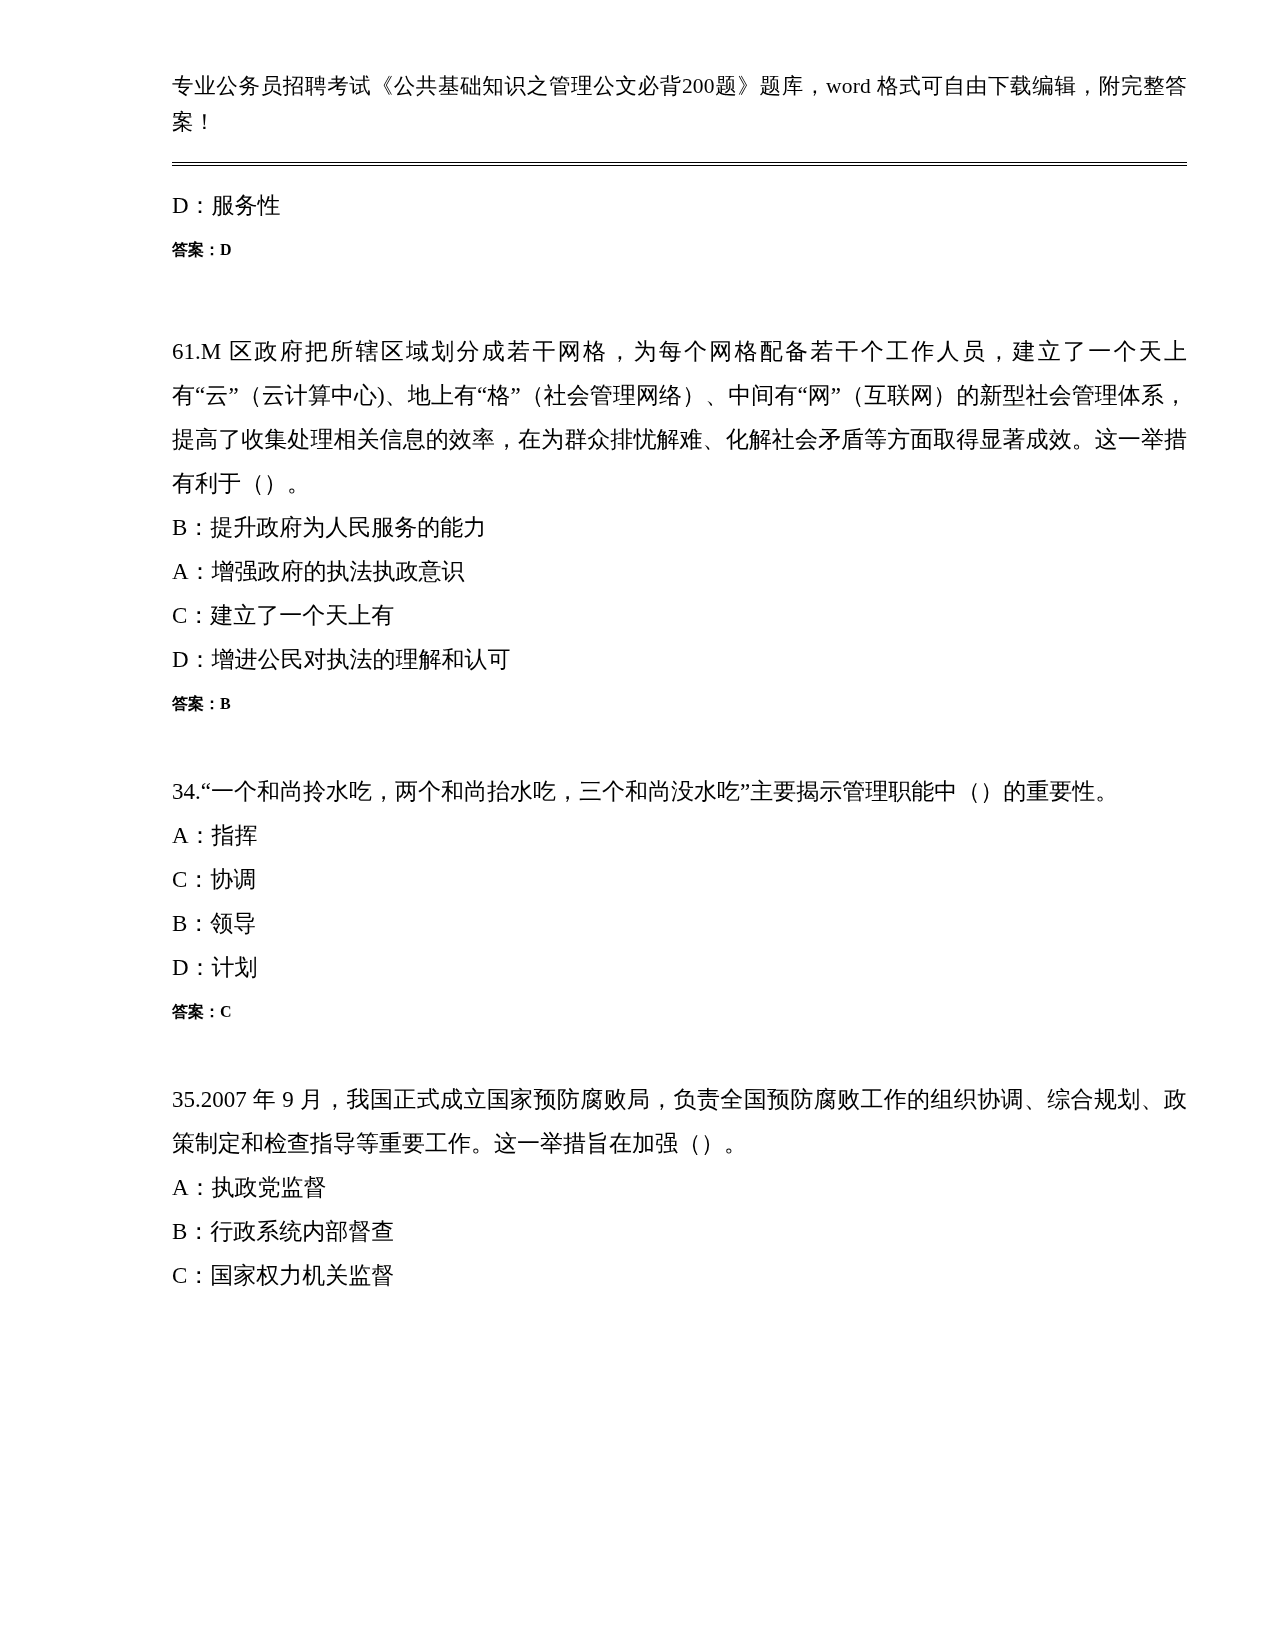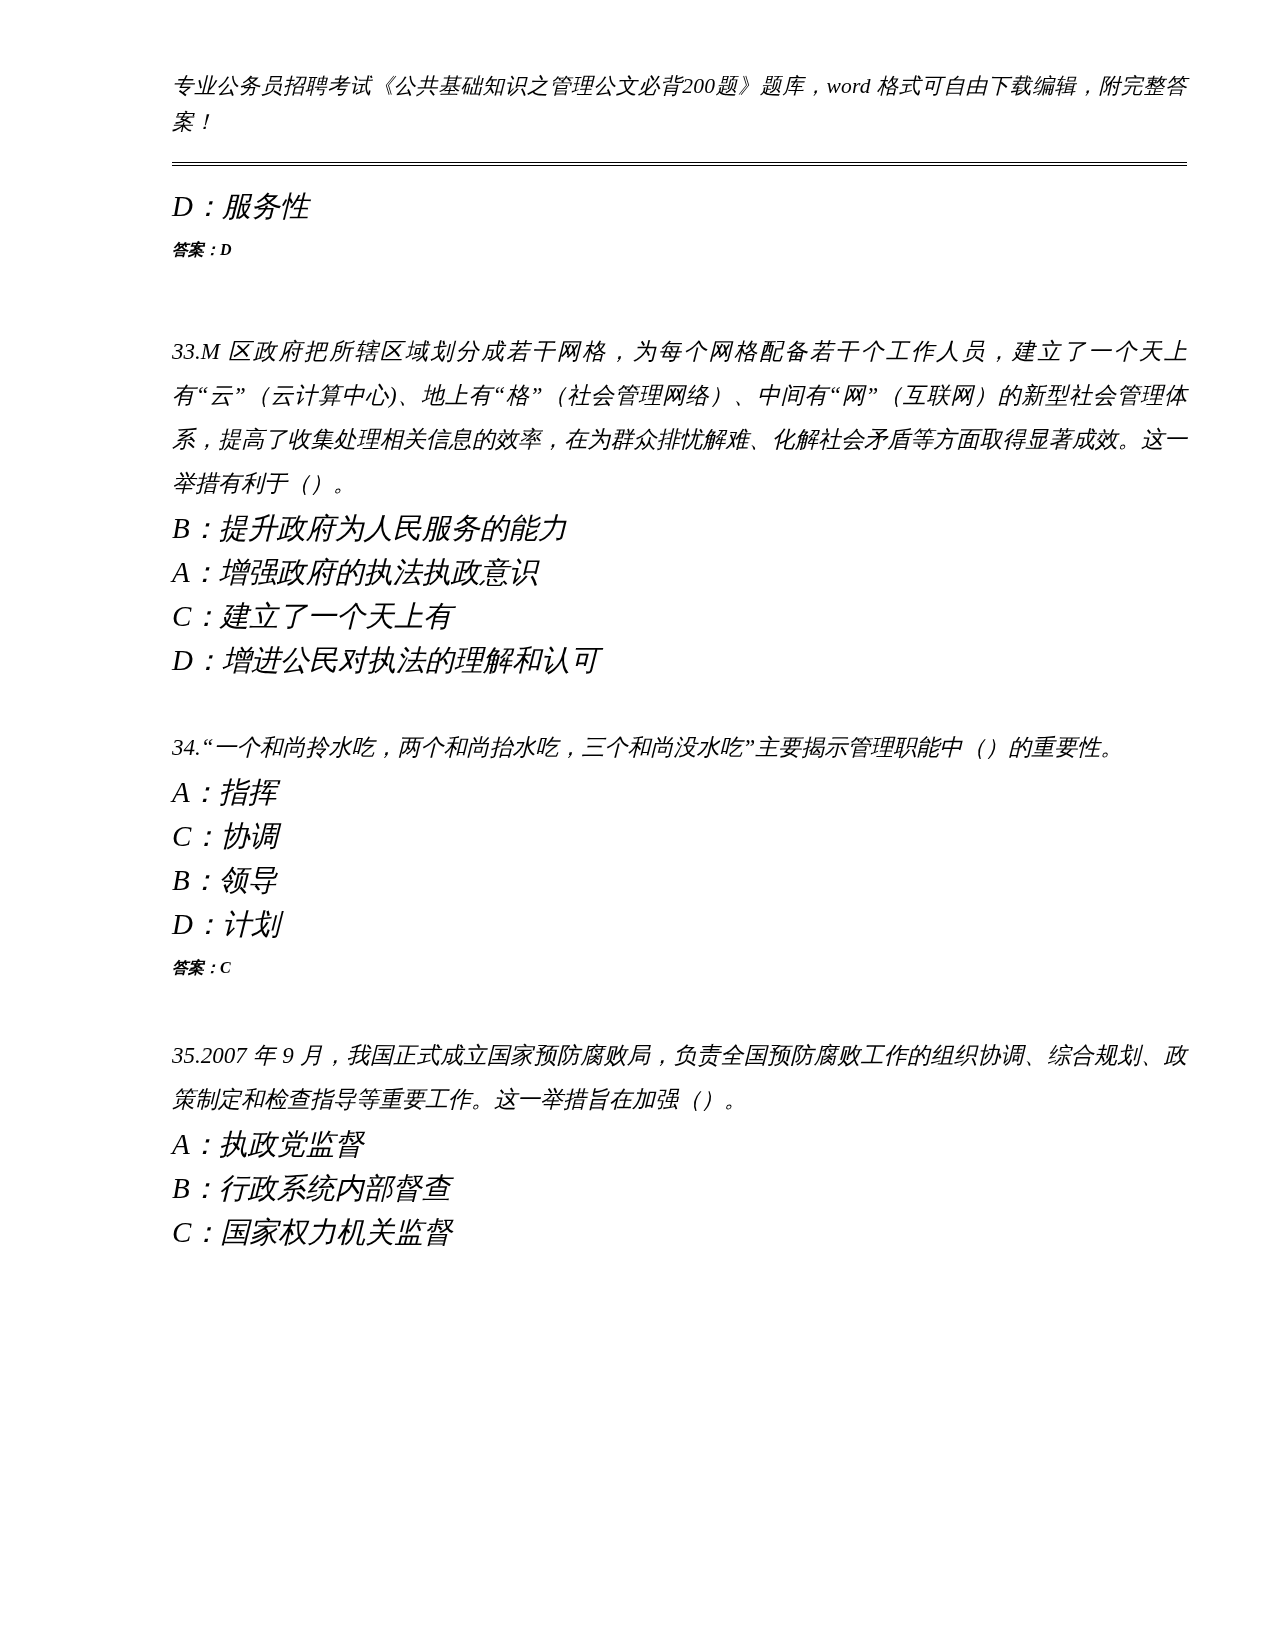--- a/index.html
+++ b/index.html
@@ -12,21 +12,20 @@
     height: 1650px;
     font-family: "Liberation Serif", "DejaVu Serif", serif;
     color: #000000;
   }
   .page {
     position: relative;
     width: 1275px;
     height: 1539px;
     box-sizing: border-box;
     padding: 60px 88px 0 172px;
-    font-style: italic;
   }
   .header {
     font-size: 21.5px;
     line-height: 36px;
     letter-spacing: 0.2px;
     text-align: justify;
     text-justify: inter-ideograph;
     margin: 0 0 0 0;
     padding-top: 8px;
   }
@@ -47,21 +46,21 @@
     margin-bottom: 44px;
   }
   .q-text {
     font-size: 23px;
     line-height: 44px;
     text-align: justify;
     text-justify: inter-ideograph;
     text-indent: 0;
   }
   .opt {
-    font-size: 29px;
+    font-size: 23px;
     line-height: 44px;
     white-space: pre;
   }
   .ans {
     font-size: 16px;
     line-height: 44px;
     font-weight: bold;
     white-space: pre;
   }
   .tight {
@@ -80,25 +79,26 @@
   <hr class="header-rule">
 
   <div class="body-block">
 
     <div class="q-block first-block">
       <div class="opt">D：服务性</div>
       <div class="ans">答案：D</div>
     </div>
 
     <div class="q-block">
-      <div class="q-text">33.M 区政府把所辖区域划分成若干网格，为每个网格配备若干个工作人员，建立了一个天上有“云”（云计算中心)、地上有“格”（社会管理网络）、中间有“网”（互联网）的新型社会管理体系，提高了收集处理相关信息的效率，在为群众排忧解难、化解社会矛盾等方面取得显著成效。这一举措有利于（）。</div>
+      <div class="q-text">61.M 区政府把所辖区域划分成若干网格，为每个网格配备若干个工作人员，建立了一个天上有“云”（云计算中心)、地上有“格”（社会管理网络）、中间有“网”（互联网）的新型社会管理体系，提高了收集处理相关信息的效率，在为群众排忧解难、化解社会矛盾等方面取得显著成效。这一举措有利于（）。</div>
       <div class="opt">B：提升政府为人民服务的能力</div>
       <div class="opt">A：增强政府的执法执政意识</div>
       <div class="opt">C：建立了一个天上有</div>
       <div class="opt">D：增进公民对执法的理解和认可</div>
+      <div class="ans">答案：B</div>
     </div>
 
     <div class="q-block">
       <div class="q-text">34.“一个和尚拎水吃，两个和尚抬水吃，三个和尚没水吃”主要揭示管理职能中（）的重要性。</div>
       <div class="opt">A：指挥</div>
       <div class="opt">C：协调</div>
       <div class="opt">B：领导</div>
       <div class="opt">D：计划</div>
       <div class="ans">答案：C</div>
     </div>

